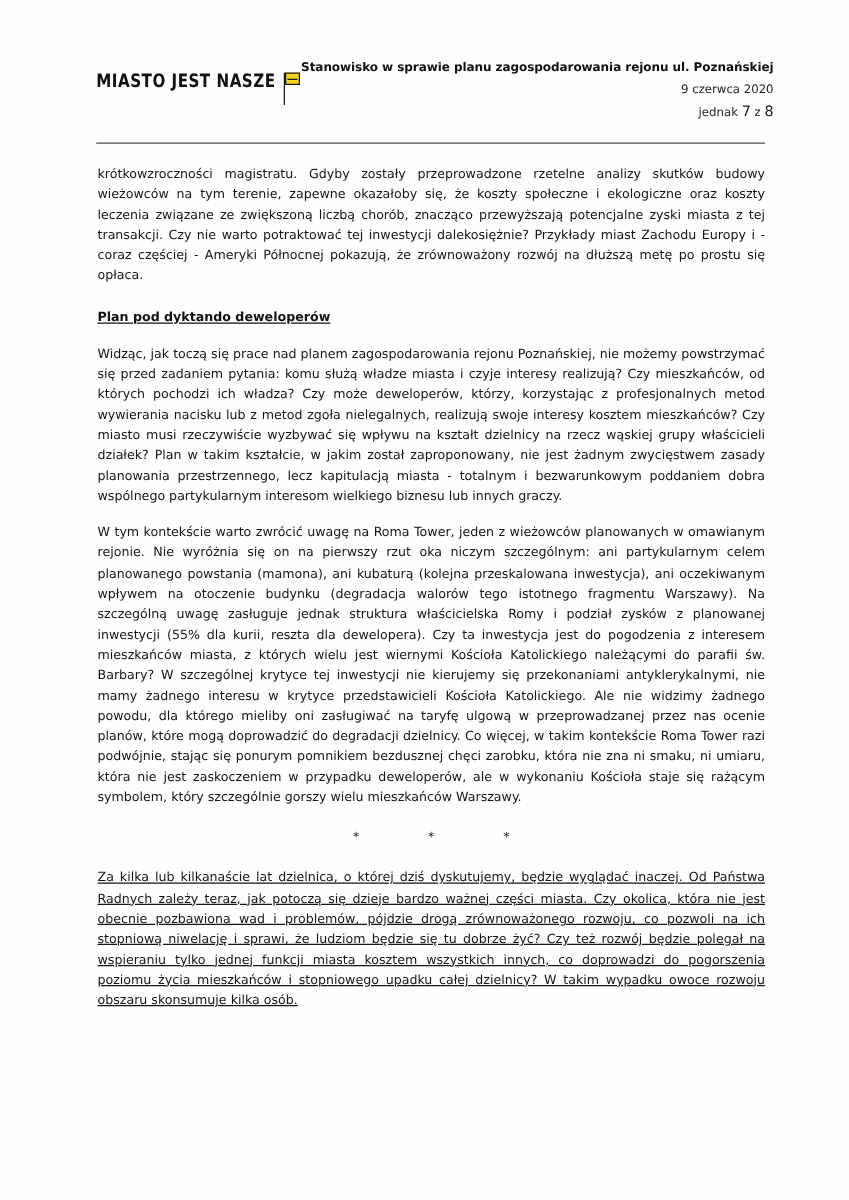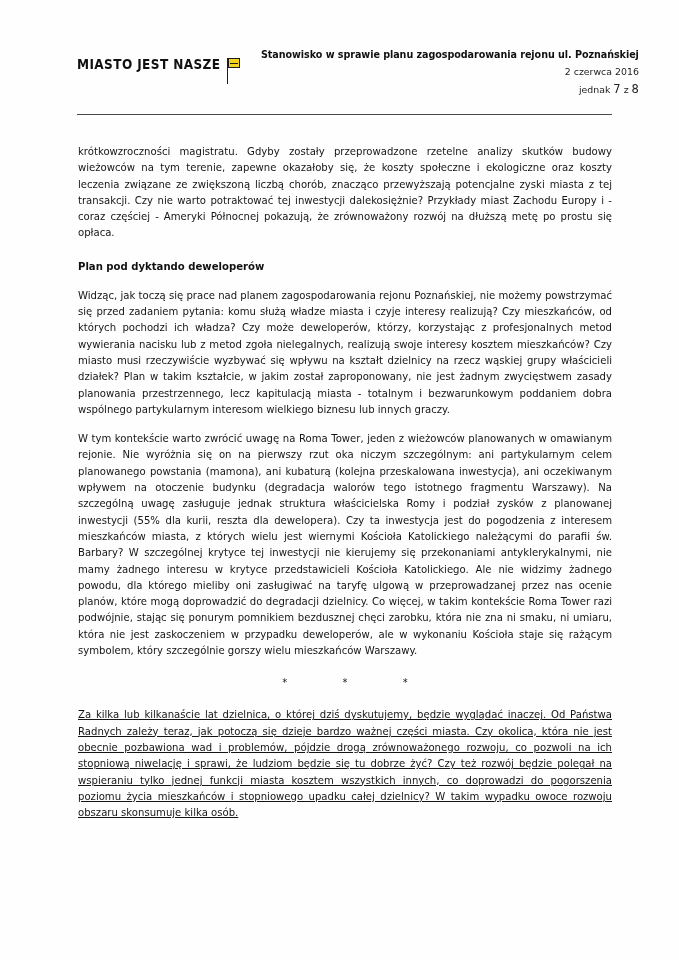--- a/index.html
+++ b/index.html
@@ -82,21 +82,20 @@
     left: 1px;
     top: 3.5px;
     width: 8px;
     height: 1.4px;
     background: #1c1c1c;
   }
 
   .header-meta {
     text-align: right;
     padding-top: 2px;
-    margin-left: 20px;
   }
   .header-title {
     font-size: 9.6px;
     font-weight: bold;
     color: #111111;
     letter-spacing: -0.05px;
     line-height: 13px;
     white-space: nowrap;
   }
   .header-date {
@@ -121,21 +120,21 @@
     top: 114px;
     width: 535px;
     height: 1px;
     background: #4a4a4a;
   }
 
   
   .content {
     position: absolute;
     left: 78px;
-    top: 144px;
+    top: 132px;
     width: 534px;
   }
 
   p.para {
     margin: 0 0 13px 0;
     font-size: 10.1px;
     line-height: 16.3px;
     text-align: justify;
     text-justify: inter-word;
     color: #141414;
@@ -143,20 +142,21 @@
   }
   p.para:last-child { margin-bottom: 0; text-decoration: underline; }
 
   h2.section-heading {
     margin: 17px 0 14px 0;
     font-size: 10.1px;
     font-weight: bold;
     line-height: 15px;
     color: #111111;
     text-align: left;
+    text-decoration: underline;
   }
 
   .separator {
     margin: 17px 0 17px 0;
     text-align: center;
     font-size: 10px;
     letter-spacing: 26px;
     padding-left: 26px;
     color: #222222;
     line-height: 14px;
@@ -172,21 +172,21 @@
     <div class="logo">
       <span class="logo-wordmark">MIASTO JEST NASZE</span>
       <span class="logo-flag">
         <span class="pole"></span>
         <span class="cloth"></span>
       </span>
     </div>
 
     <div class="header-meta">
       <div class="header-title">Stanowisko w sprawie planu zagospodarowania rejonu ul. Poznańskiej</div>
-      <div class="header-date">2 czerwca 2016</div>
+      <div class="header-date">9 czerwca 2020</div>
       <div class="header-page">
         <span>jednak</span>
         <span class="big">7</span>
         <span>z</span>
         <span class="big">8</span>
       </div>
     </div>
 
   </div>
 

